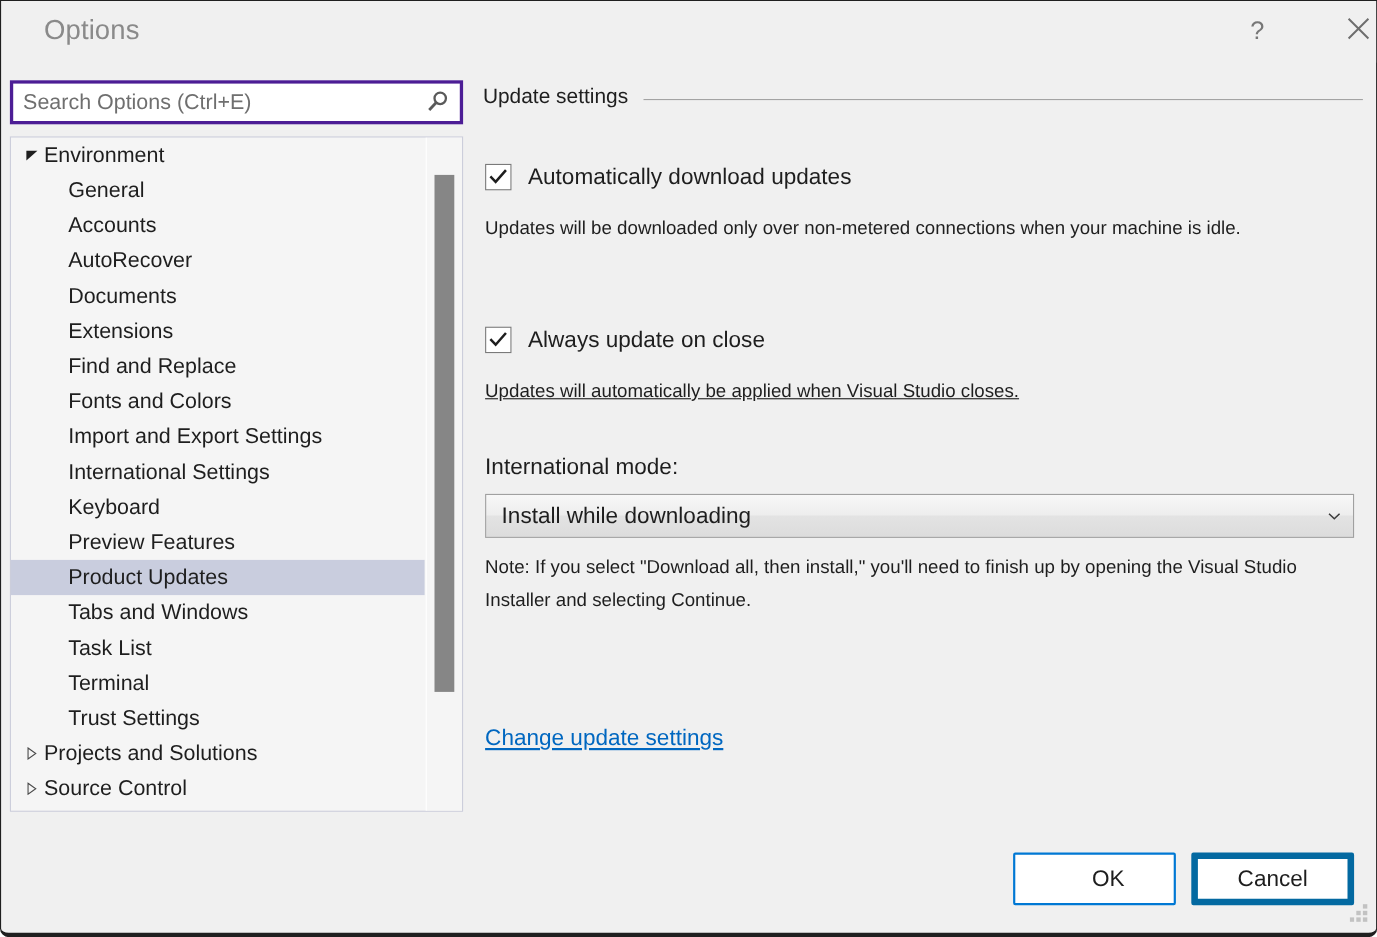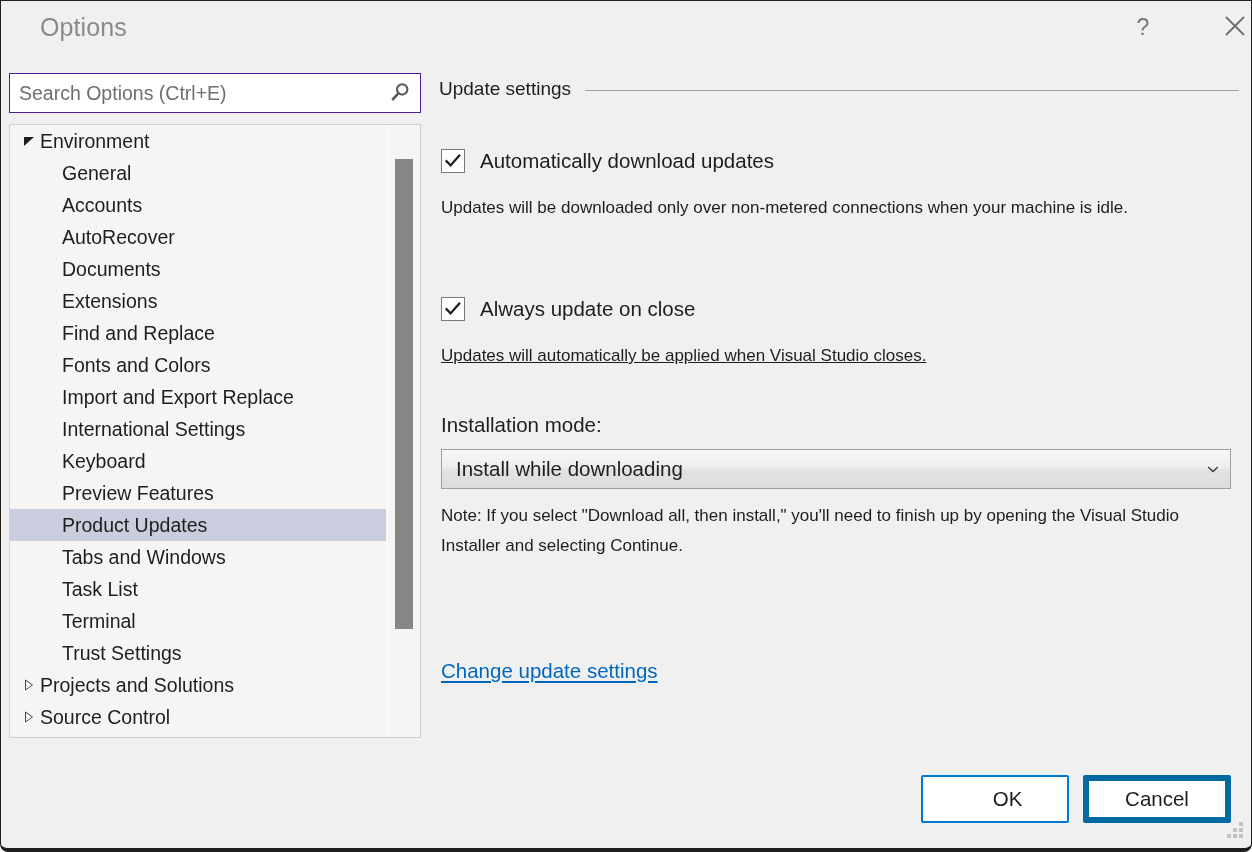--- a/index.html
+++ b/index.html
@@ -62,21 +62,21 @@
 
   
   #search-box {
     position: absolute;
     left: 8px;
     top: 72px;
     width: 412px;
     height: 40px;
     box-sizing: border-box;
     background: #ffffff;
-    border: 1px solid #4c1d95;
+    border: 3px solid #4c1d95;
     display: flex;
     align-items: center;
   }
   #search-input {
     flex: 1;
     border: 0;
     outline: 0;
     background: transparent;
     font-family: "Liberation Sans", sans-serif;
     font-size: 19.5px;
@@ -345,21 +345,21 @@
               <path d="M1 2 L11 2 L1 11 Z" fill="#1e1e1e"></path>
             </svg>
           </span><span class="lbl">Environment</span></div>
         <div class="tree-row level1"><span class="lbl">General</span></div>
         <div class="tree-row level1"><span class="lbl">Accounts</span></div>
         <div class="tree-row level1"><span class="lbl">AutoRecover</span></div>
         <div class="tree-row level1"><span class="lbl">Documents</span></div>
         <div class="tree-row level1"><span class="lbl">Extensions</span></div>
         <div class="tree-row level1"><span class="lbl">Find and Replace</span></div>
         <div class="tree-row level1"><span class="lbl">Fonts and Colors</span></div>
-        <div class="tree-row level1"><span class="lbl">Import and Export Replace</span></div>
+        <div class="tree-row level1"><span class="lbl">Import and Export Settings</span></div>
         <div class="tree-row level1"><span class="lbl">International Settings</span></div>
         <div class="tree-row level1"><span class="lbl">Keyboard</span></div>
         <div class="tree-row level1"><span class="lbl">Preview Features</span></div>
         <div class="tree-row level1 selected"><span class="lbl">Product Updates</span></div>
         <div class="tree-row level1"><span class="lbl">Tabs and Windows</span></div>
         <div class="tree-row level1"><span class="lbl">Task List</span></div>
         <div class="tree-row level1"><span class="lbl">Terminal</span></div>
         <div class="tree-row level1"><span class="lbl">Trust Settings</span></div>
         <div class="tree-row level0"><span class="twisty">
             <svg width="12" height="12" viewBox="0 0 12 12">
@@ -400,21 +400,21 @@
       <div class="checkbox">
         <svg width="18" height="18" viewBox="0 0 18 18" aria-hidden="true">
           <path d="M2.6 9.2 L6.6 13.4 L15.2 3.6" fill="none" stroke="#1e1e1e" stroke-width="2.3" stroke-linecap="square" stroke-linejoin="miter"></path>
         </svg>
       </div>
       <div class="chk-label">Always update on close</div>
     </div>
 
     <div class="body-text" style="left:2px; top:276px; width:790px;text-decoration:underline;">Updates will automatically be applied when Visual Studio closes.</div>
 
-    <div id="install-label">Installation mode:</div>
+    <div id="install-label">International mode:</div>
 
     <div id="install-select">
       <div id="install-select-value">Install while downloading</div>
       <div id="install-select-arrow">
         <svg width="16" height="16" viewBox="0 0 16 16" aria-hidden="true">
           <path d="M3.2 6 L8 10.6 L12.8 6" fill="none" stroke="#3c3c3c" stroke-width="1.4"></path>
         </svg>
       </div>
     </div>
 

